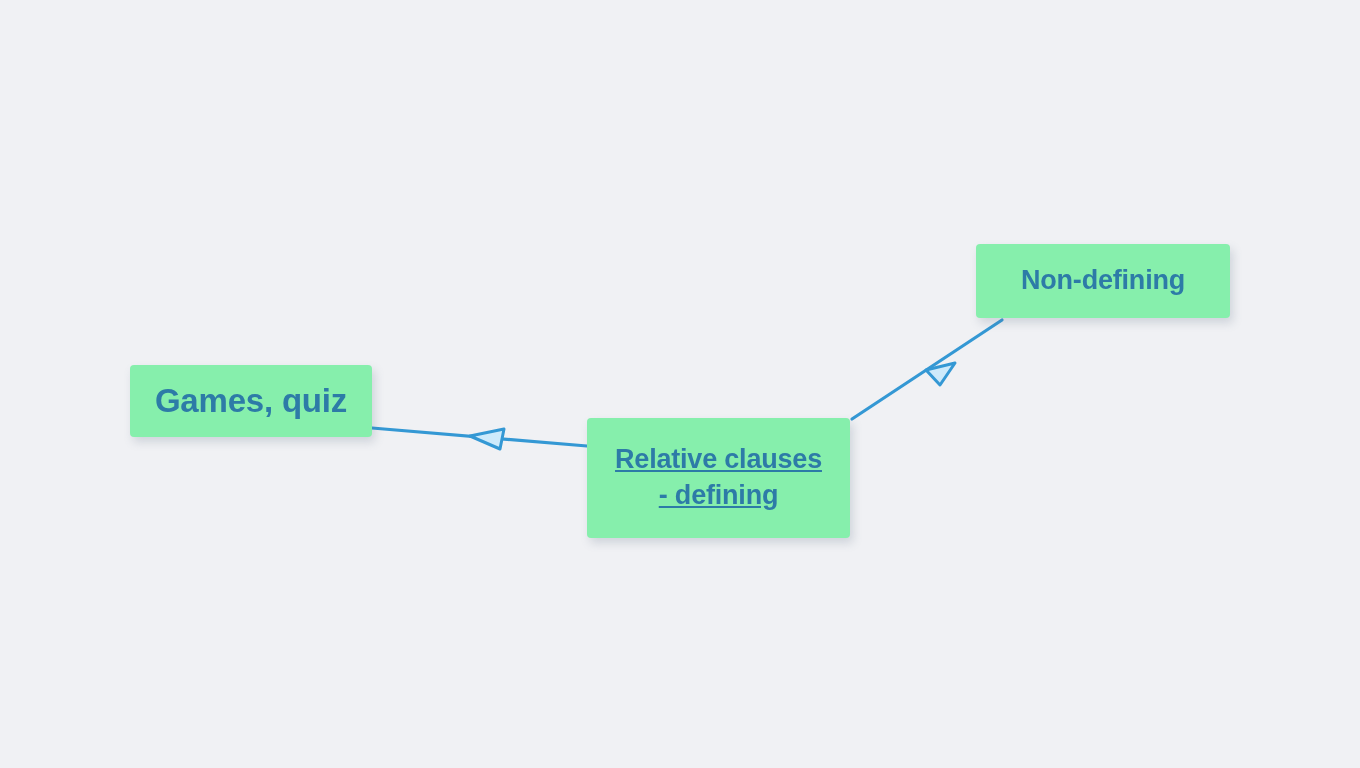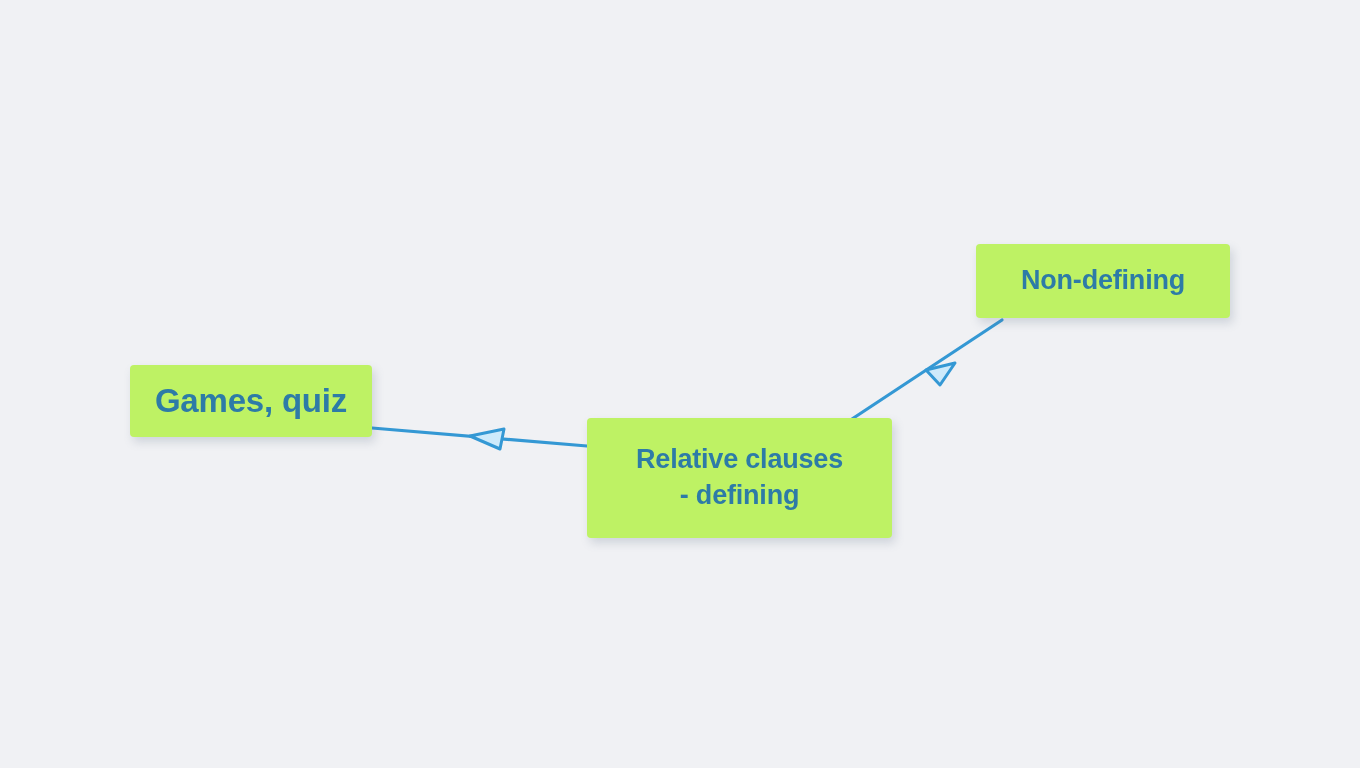--- a/index.html
+++ b/index.html
@@ -27,21 +27,21 @@
     left: 0;
     top: 0;
     width: 1360px;
     height: 768px;
     pointer-events: none;
   }
 
   .node {
     position: absolute;
     box-sizing: border-box;
-    background: #bef264;
+    background: #86efac;
     border-radius: 4px;
     display: flex;
     align-items: center;
     justify-content: center;
     text-align: center;
     color: #2d7ba7;
     font-weight: bold;
     letter-spacing: -0.2px;
     box-shadow: 3px 5px 10px rgba(90, 110, 130, 0.22);
     user-select: none;
@@ -65,23 +65,24 @@
     left: 976px;
     top: 244px;
     width: 254px;
     height: 74px;
     font-size: 27px;
   }
 
   #node-relative {
     left: 587px;
     top: 418px;
-    width: 305px;
+    width: 263px;
     height: 120px;
     font-size: 27px;
+    text-decoration: underline;
   }
 </style>
 </head>
 <body>
 
 <div id="mindmap-canvas">
 
   <svg id="edge-layer" viewBox="0 0 1360 768" width="1360" height="768" xmlns="http://www.w3.org/2000/svg">
 
     <g>

